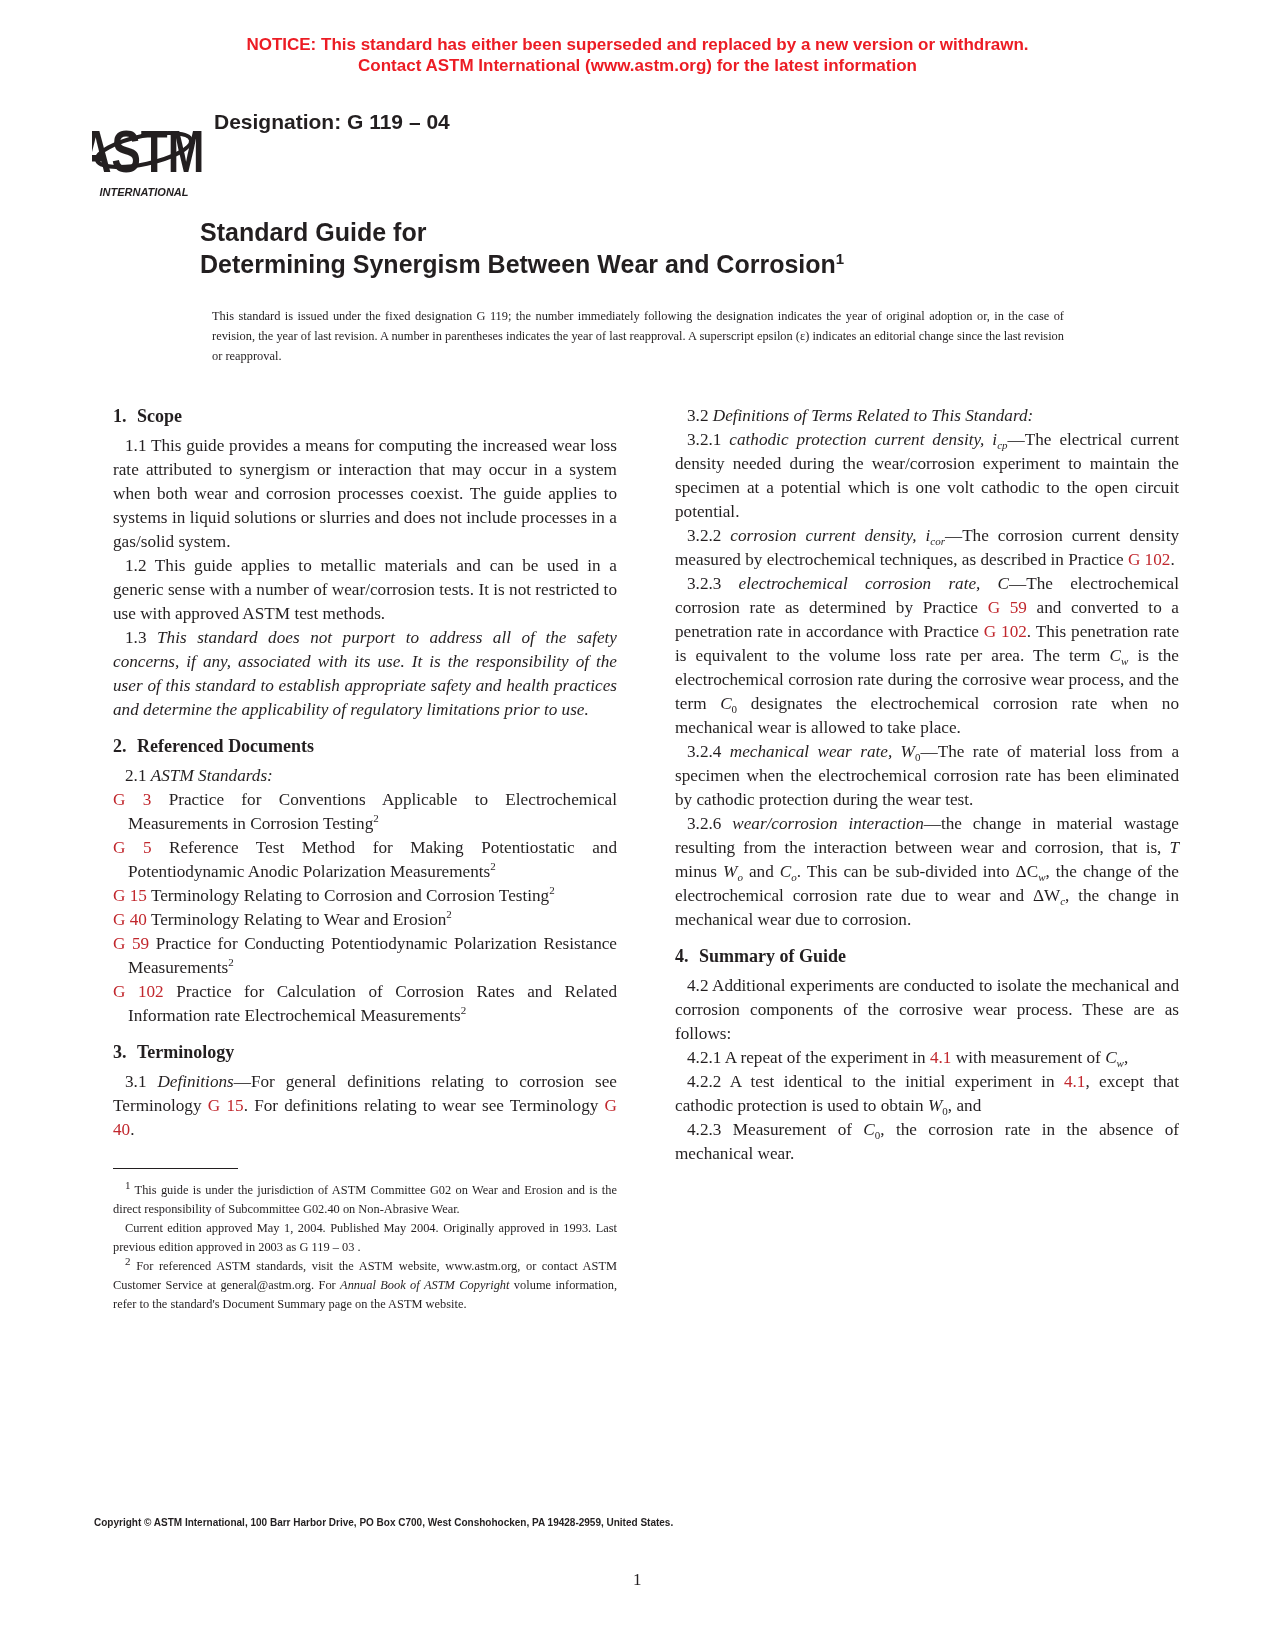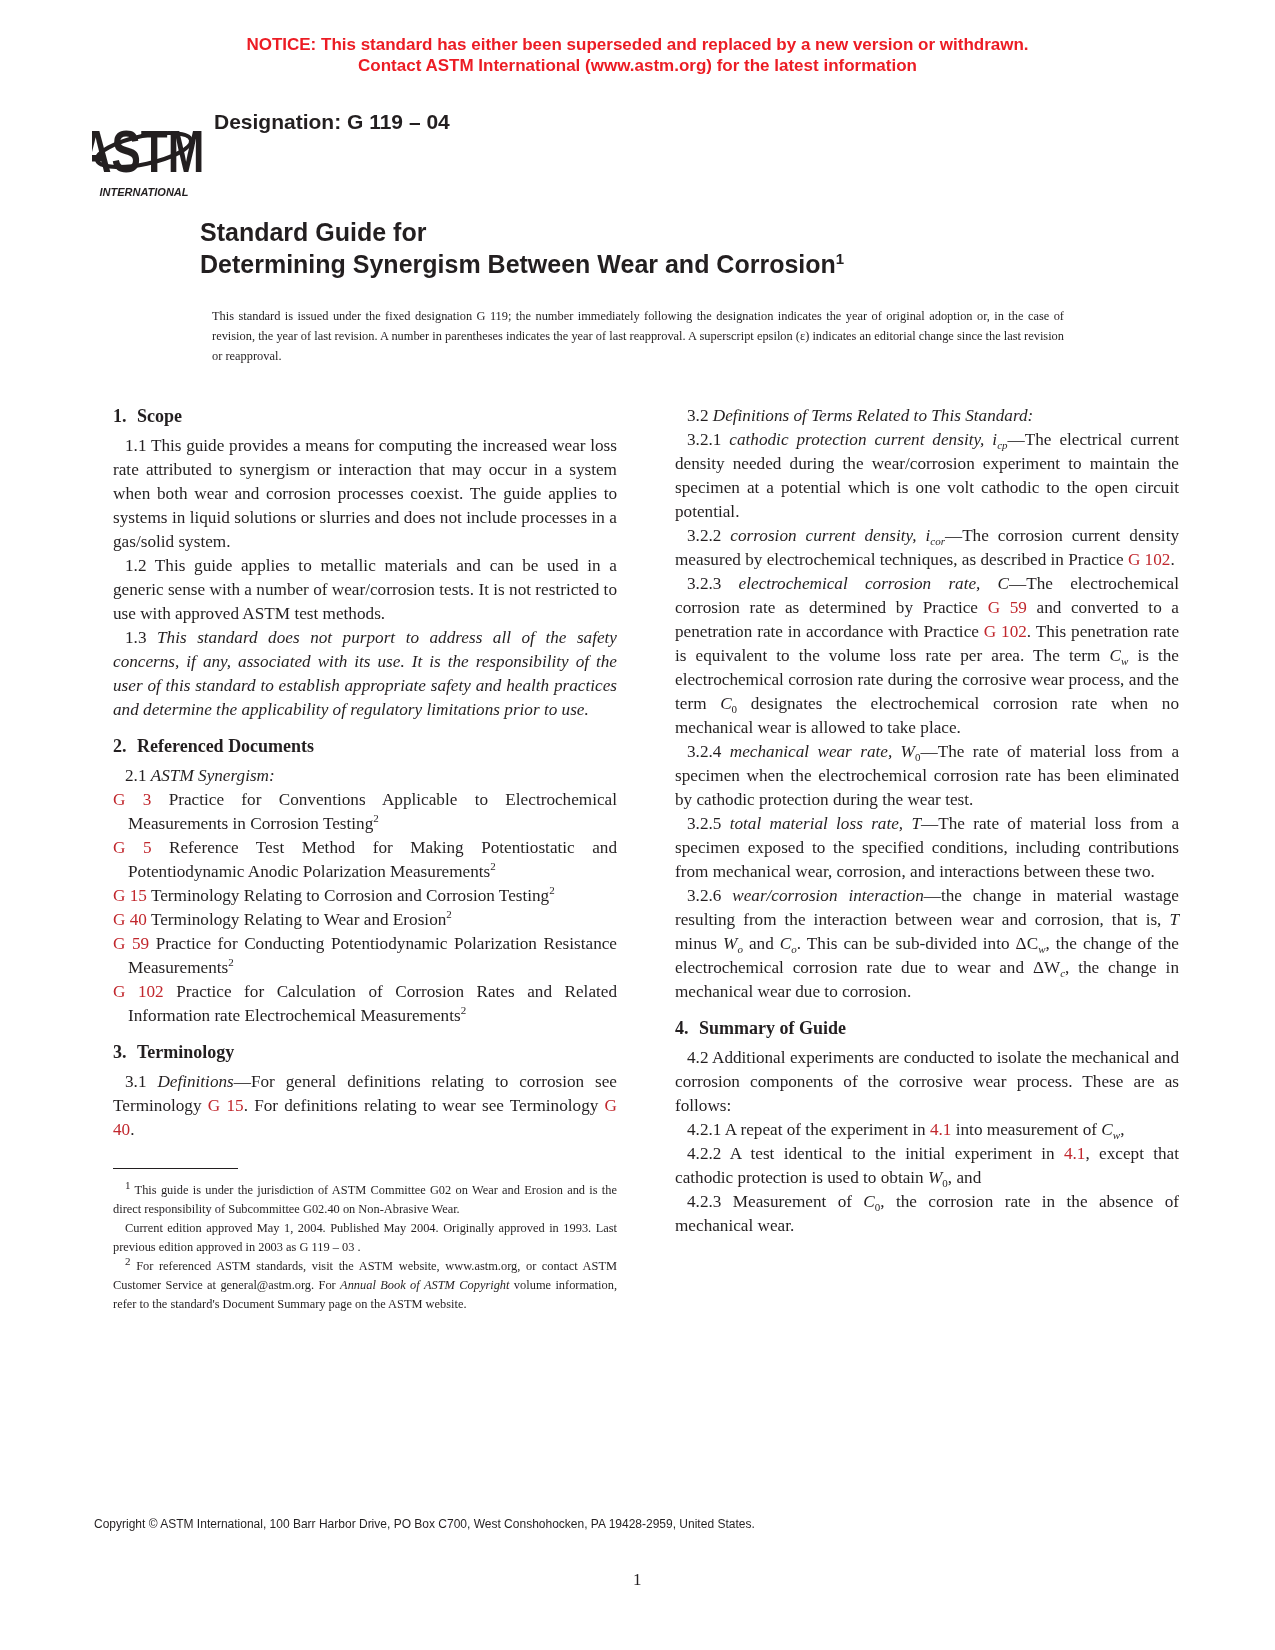--- a/index.html
+++ b/index.html
@@ -19,21 +19,21 @@
   .h .num { display: inline-block; width: 24px; }
   p { margin: 0; }
   .ind { text-indent: 12px; }
   .ref { color: #c1272d; }
   .refline { padding-left: 15px; text-indent: -15px; text-align: justify; }
   .i { font-style: italic; }
   sub, sup { font-size: 11px; line-height: 0; }
   .gap { height: 12px; }
   .fnrule { width: 125px; border-top: 1.5px solid #231f20; margin: 26px 0 12px 0; }
   .fn { font-size: 12.4px; line-height: 19px; text-align: justify; }
-  .copyright { position: absolute; left: 94px; top: 1517px; font-size: 12px; color: #231f20; }
+  .copyright { position: absolute; left: 94px; top: 1517px; font-size: 10px; color: #231f20; font-weight: bold; }
   .pageno { position: absolute; left: 633px; top: 1570px; font-size: 17px; color: #231f20; }
 </style>
 </head>
 <body>
 
 <div class="notice sans">
   <div>NOTICE: This standard has either been superseded and replaced by a new version or withdrawn.</div>
   <div>Contact ASTM International (www.astm.org) for the latest information</div>
 </div>
 
@@ -55,21 +55,21 @@
 <div class="issued serif">This standard is issued under the fixed designation G 119; the number immediately following the designation indicates the year of original adoption or, in the case of revision, the year of last revision. A number in parentheses indicates the year of last reapproval. A superscript epsilon (ε) indicates an editorial change since the last revision or reapproval.</div>
 
 <div class="col left serif">
   <div class="h"><span class="num">1.</span><span>Scope</span></div>
   <p class="ind">1.1 This guide provides a means for computing the increased wear loss rate attributed to synergism or interaction that may occur in a system when both wear and corrosion processes coexist. The guide applies to systems in liquid solutions or slurries and does not include processes in a gas/solid system.</p>
   <p class="ind">1.2 This guide applies to metallic materials and can be used in a generic sense with a number of wear/corrosion tests. It is not restricted to use with approved ASTM test methods.</p>
   <p class="ind"><span>1.3</span> <span class="i">This standard does not purport to address all of the safety concerns, if any, associated with its use. It is the responsibility of the user of this standard to establish appropriate safety and health practices and determine the applicability of regulatory limitations prior to use.</span></p>
 
   <div class="gap"></div>
   <div class="h"><span class="num">2.</span><span>Referenced Documents</span></div>
-  <p class="ind"><span>2.1</span> <span class="i">ASTM Synergism:</span></p>
+  <p class="ind"><span>2.1</span> <span class="i">ASTM Standards:</span></p>
   <div class="refline"><a class="ref">G 3</a> <span>Practice for Conventions Applicable to Electrochemical Measurements in Corrosion Testing</span><sup>2</sup></div>
   <div class="refline"><a class="ref">G 5</a> <span>Reference Test Method for Making Potentiostatic and Potentiodynamic Anodic Polarization Measurements</span><sup>2</sup></div>
   <div class="refline"><a class="ref">G 15</a> <span>Terminology Relating to Corrosion and Corrosion Testing</span><sup>2</sup></div>
   <div class="refline"><a class="ref">G 40</a> <span>Terminology Relating to Wear and Erosion</span><sup>2</sup></div>
   <div class="refline"><a class="ref">G 59</a> <span>Practice for Conducting Potentiodynamic Polarization Resistance Measurements</span><sup>2</sup></div>
   <div class="refline"><a class="ref">G 102</a> <span>Practice for Calculation of Corrosion Rates and Related Information rate Electrochemical Measurements</span><sup>2</sup></div>
 
   <div class="gap"></div>
   <div class="h"><span class="num">3.</span><span>Terminology</span></div>
   <p class="ind"><span>3.1</span> <span class="i">Definitions</span><span>—For general definitions relating to corrosion see Terminology </span><a class="ref">G 15</a><span>. For definitions relating to wear see Terminology </span><a class="ref">G 40</a><span>.</span></p>
@@ -79,25 +79,24 @@
   <p class="fn ind">Current edition approved May 1, 2004. Published May 2004. Originally approved in 1993. Last previous edition approved in 2003 as G 119 – 03 .</p>
   <p class="fn ind"><sup>2</sup> <span>For referenced ASTM standards, visit the ASTM website, www.astm.org, or contact ASTM Customer Service at general@astm.org. For </span><span class="i">Annual Book of ASTM Copyright</span><span> volume information, refer to the standard's Document Summary page on the ASTM website.</span></p>
 </div>
 
 <div class="col right serif">
   <p class="ind"><span>3.2</span> <span class="i">Definitions of Terms Related to This Standard:</span></p>
   <p class="ind"><span>3.2.1</span> <span class="i">cathodic protection current density, i</span><sub class="i">cp</sub><span>—The electrical current density needed during the wear/corrosion experiment to maintain the specimen at a potential which is one volt cathodic to the open circuit potential.</span></p>
   <p class="ind"><span>3.2.2</span> <span class="i">corrosion current density, i</span><sub class="i">cor</sub><span>—The corrosion current density measured by electrochemical techniques, as described in Practice </span><a class="ref">G 102</a><span>.</span></p>
   <p class="ind"><span>3.2.3</span> <span class="i">electrochemical corrosion rate, C</span><span>—The electrochemical corrosion rate as determined by Practice </span><a class="ref">G 59</a><span> and converted to a penetration rate in accordance with Practice </span><a class="ref">G 102</a><span>. This penetration rate is equivalent to the volume loss rate per area. The term </span><span class="i">C</span><sub class="i">w</sub><span> is the electrochemical corrosion rate during the corrosive wear process, and the term </span><span class="i">C</span><sub>0</sub><span> designates the electrochemical corrosion rate when no mechanical wear is allowed to take place.</span></p>
   <p class="ind"><span>3.2.4</span> <span class="i">mechanical wear rate, W</span><sub>0</sub><span>—The rate of material loss from a specimen when the electrochemical corrosion rate has been eliminated by cathodic protection during the wear test.</span></p>
-  <p class="ind"><span>3.2.5</span> <span class="i">total material loss rate, T</span><span>—The rate of material loss from a specimen exposed to the specified conditions, including contributions from mechanical wear, corrosion, and interactions between these two.</span></p>
   <p class="ind"><span>3.2.6</span> <span class="i">wear/corrosion interaction</span><span>—the change in material wastage resulting from the interaction between wear and corrosion, that is, </span><span class="i">T</span><span> minus </span><span class="i">W</span><sub class="i">o</sub><span> and </span><span class="i">C</span><sub class="i">o</sub><span>. This can be sub-divided into ΔC</span><sub class="i">w</sub><span>, the change of the electrochemical corrosion rate due to wear and ΔW</span><sub class="i">c</sub><span>, the change in mechanical wear due to corrosion.</span></p>
 
   <div class="gap"></div>
   <div class="h"><span class="num">4.</span><span>Summary of Guide</span></div>
   <p class="ind">4.2 Additional experiments are conducted to isolate the mechanical and corrosion components of the corrosive wear process. These are as follows:</p>
-  <p class="ind"><span>4.2.1 A repeat of the experiment in </span><a class="ref">4.1</a><span> into measurement of </span><span class="i">C</span><sub class="i">w</sub><span>,</span></p>
+  <p class="ind"><span>4.2.1 A repeat of the experiment in </span><a class="ref">4.1</a><span> with measurement of </span><span class="i">C</span><sub class="i">w</sub><span>,</span></p>
   <p class="ind"><span>4.2.2 A test identical to the initial experiment in </span><a class="ref">4.1</a><span>, except that cathodic protection is used to obtain </span><span class="i">W</span><sub>0</sub><span>, and</span></p>
   <p class="ind"><span>4.2.3 Measurement of </span><span class="i">C</span><sub>0</sub><span>, the corrosion rate in the absence of mechanical wear.</span></p>
 </div>
 
 <div class="copyright sans">Copyright © ASTM International, 100 Barr Harbor Drive, PO Box C700, West Conshohocken, PA 19428-2959, United States.</div>
 <div class="pageno serif">1</div>
 
 </body></html>

